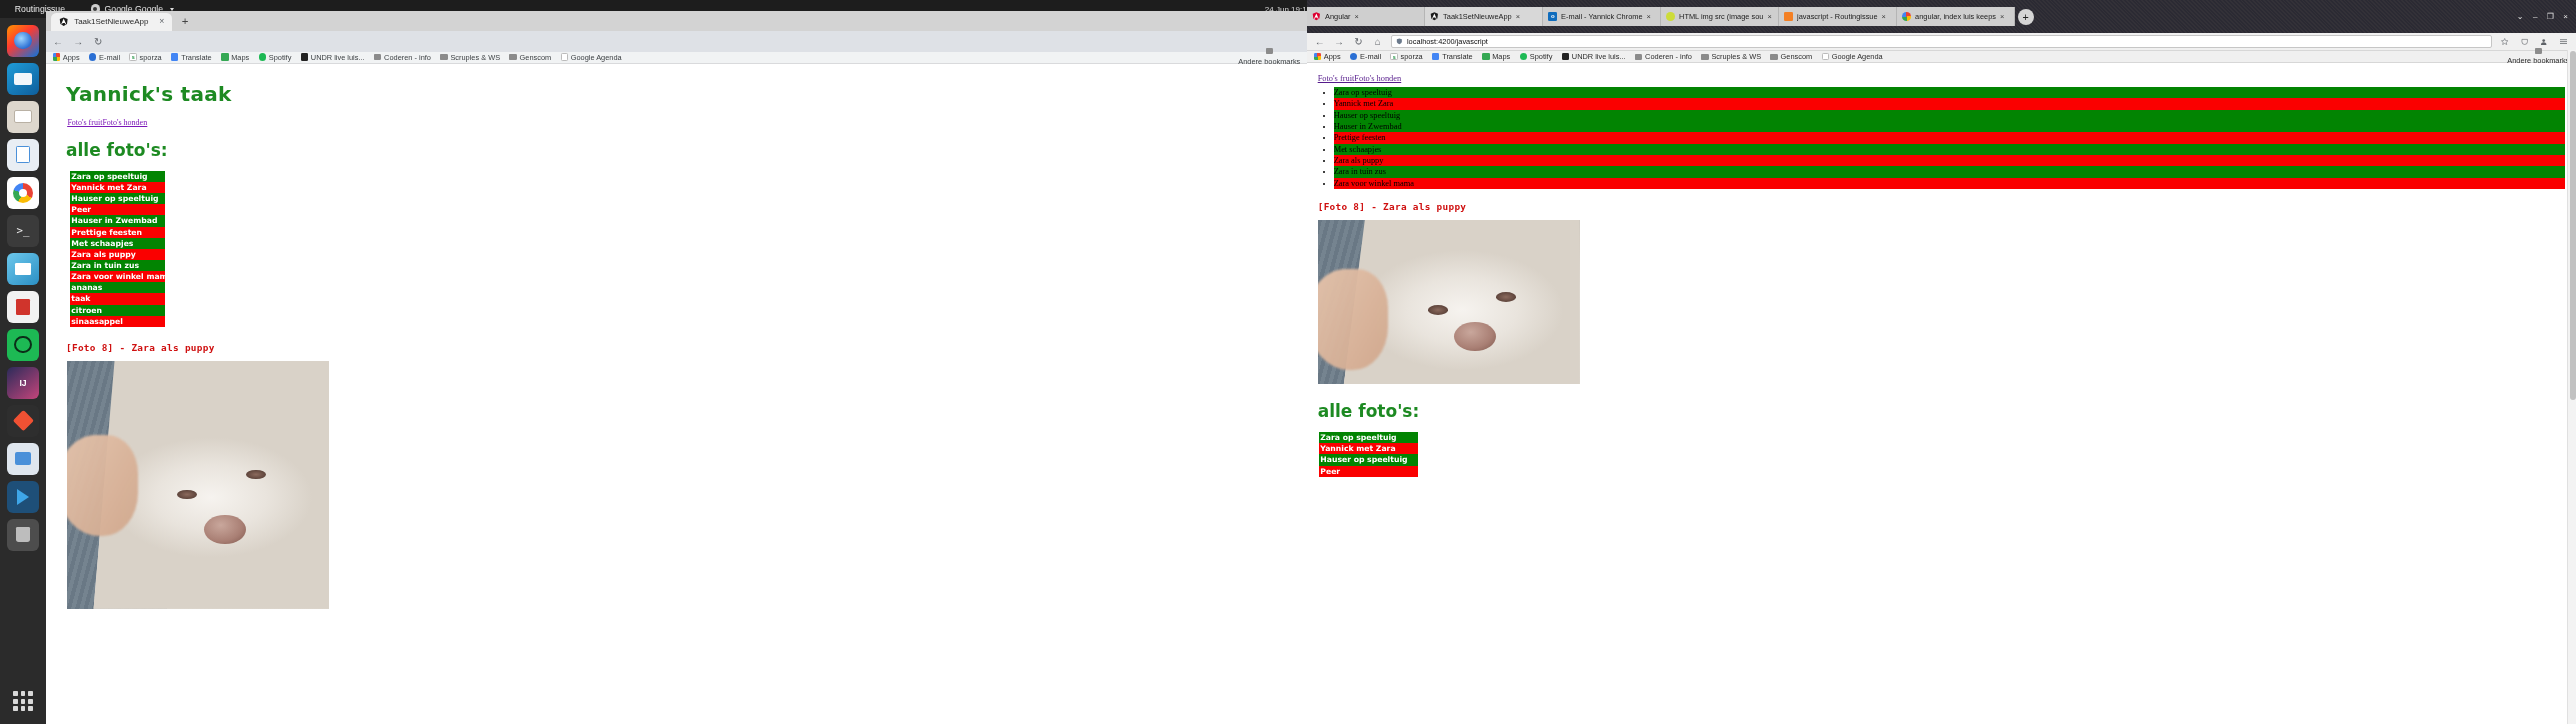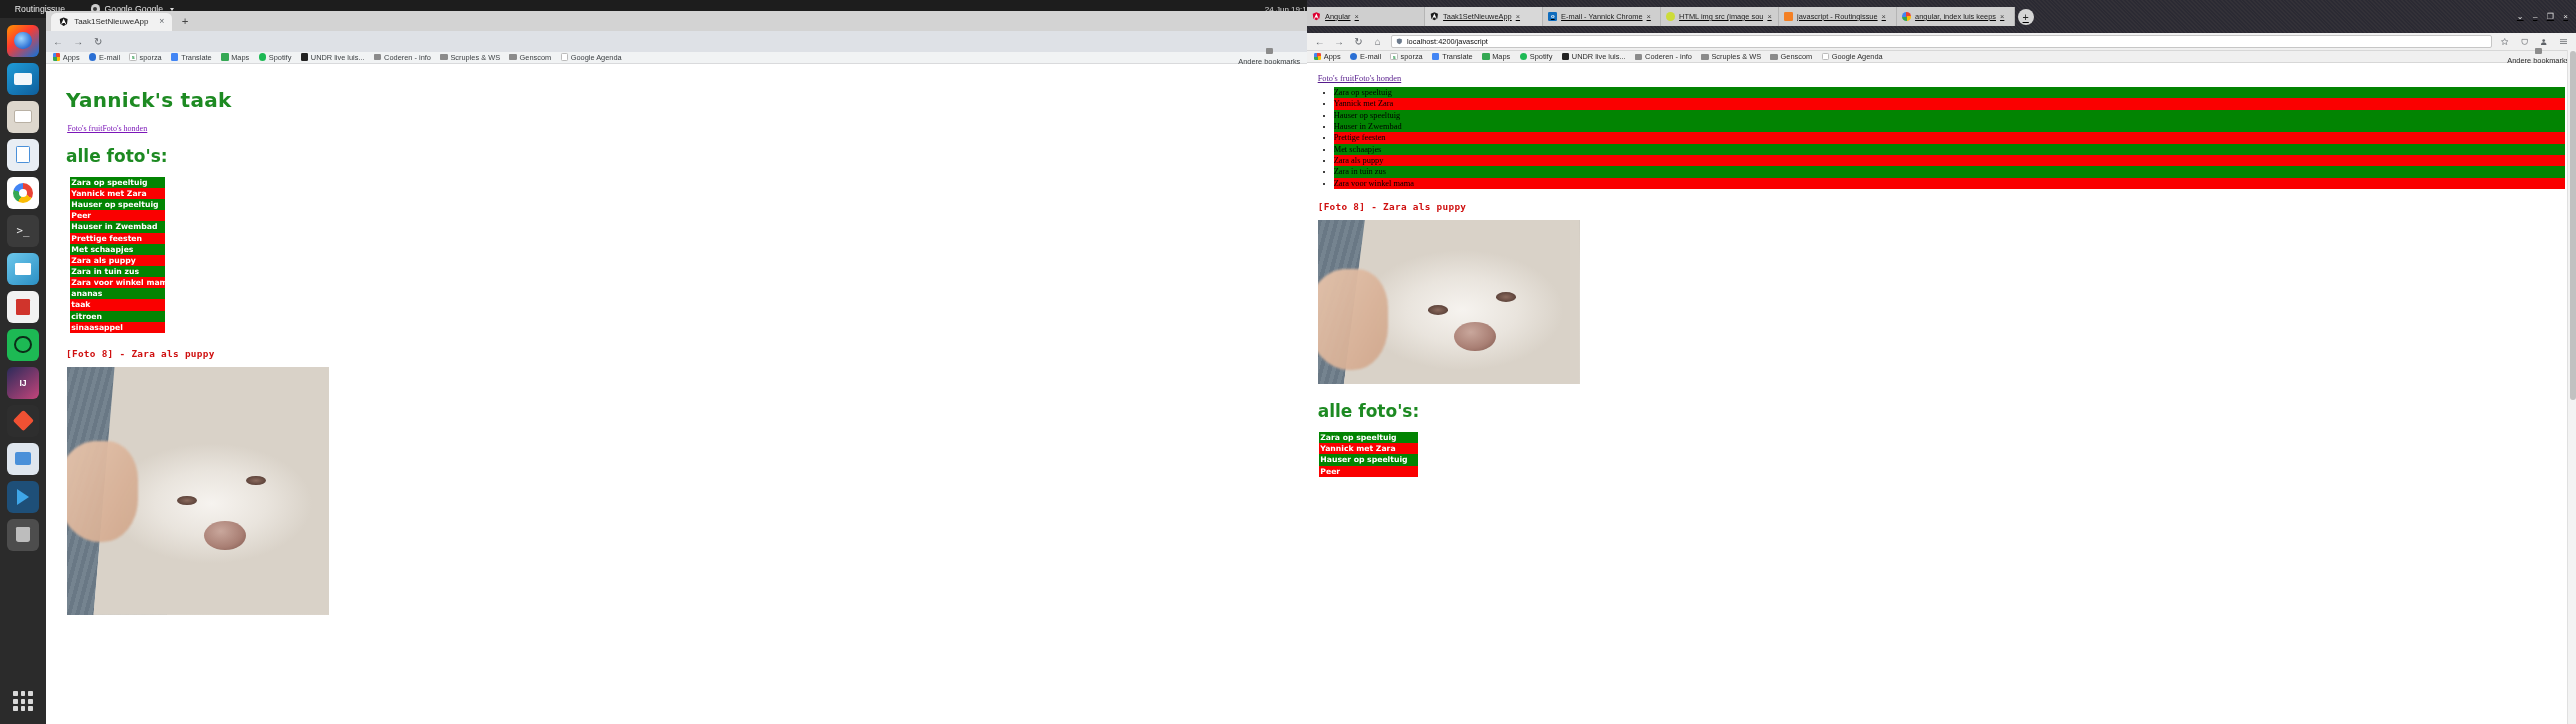--- a/index.html
+++ b/index.html
@@ -95,29 +95,29 @@
   .omni-right{ display:flex; align-items:center; gap:6px; margin-left:auto; }
   #chrome-bookmarks{
     height:12px; background:#f1f3f4; display:flex; align-items:center;
     font-size:7.4px; color:#3c4043; gap:9.4px; padding:0 6.7px; border-bottom:0.7px solid #d9dadc;
   }
   .bm{ display:flex; align-items:center; gap:2.7px; white-space:nowrap; }
   .bm-ico{ width:7.4px;height:7.4px; flex:none; border-radius:1.3px; }
   .bm-folder{ width:7.4px;height:6px;background:#8b8b8b;border-radius:0.7px 1.3px 1.3px 0.7px; flex:none;}
   .bm-right{ margin-left:auto;flex-direction:column; }
   #chrome-page{
-    height:620px; background:#fff; position:relative; overflow:hidden; padding:16px 12px;
+    height:620px; background:#fff; position:relative; overflow:hidden; padding:10px 12px;
   }
 
   
   #ff-win{ left:1307px; top:0; width:1269px; height:725px; }
   #ff-tabstrip{
     height:33px; background:#2b2a33;
     background-image:repeating-linear-gradient(45deg,#333138 0 1.3px,#2b2a33 1.3px 2.7px);
-    display:flex; align-items:center; position:relative;text-decoration:underline;
+    display:flex; align-items:center; position:relative;
   }
   .ff-tab{
     height:19.5px; min-width:0; display:flex; align-items:center; gap:4px;
     padding:0 5.4px; font-size:7.4px; color:#1b1b1b; background:#cfcfcf;
     border-right:0.7px solid #b5b5b5; position:relative;
   }
   .ff-tab.sel{ background:#d8d8d8; }
   .ff-tab .fav{ width:8.7px;height:8.7px;flex:none; }
   .ff-tab .lbl{ overflow:hidden; text-overflow:clip; white-space:nowrap; }
   .ff-tab .x{ font-size:7.4px; color:#3a3a3a; }

